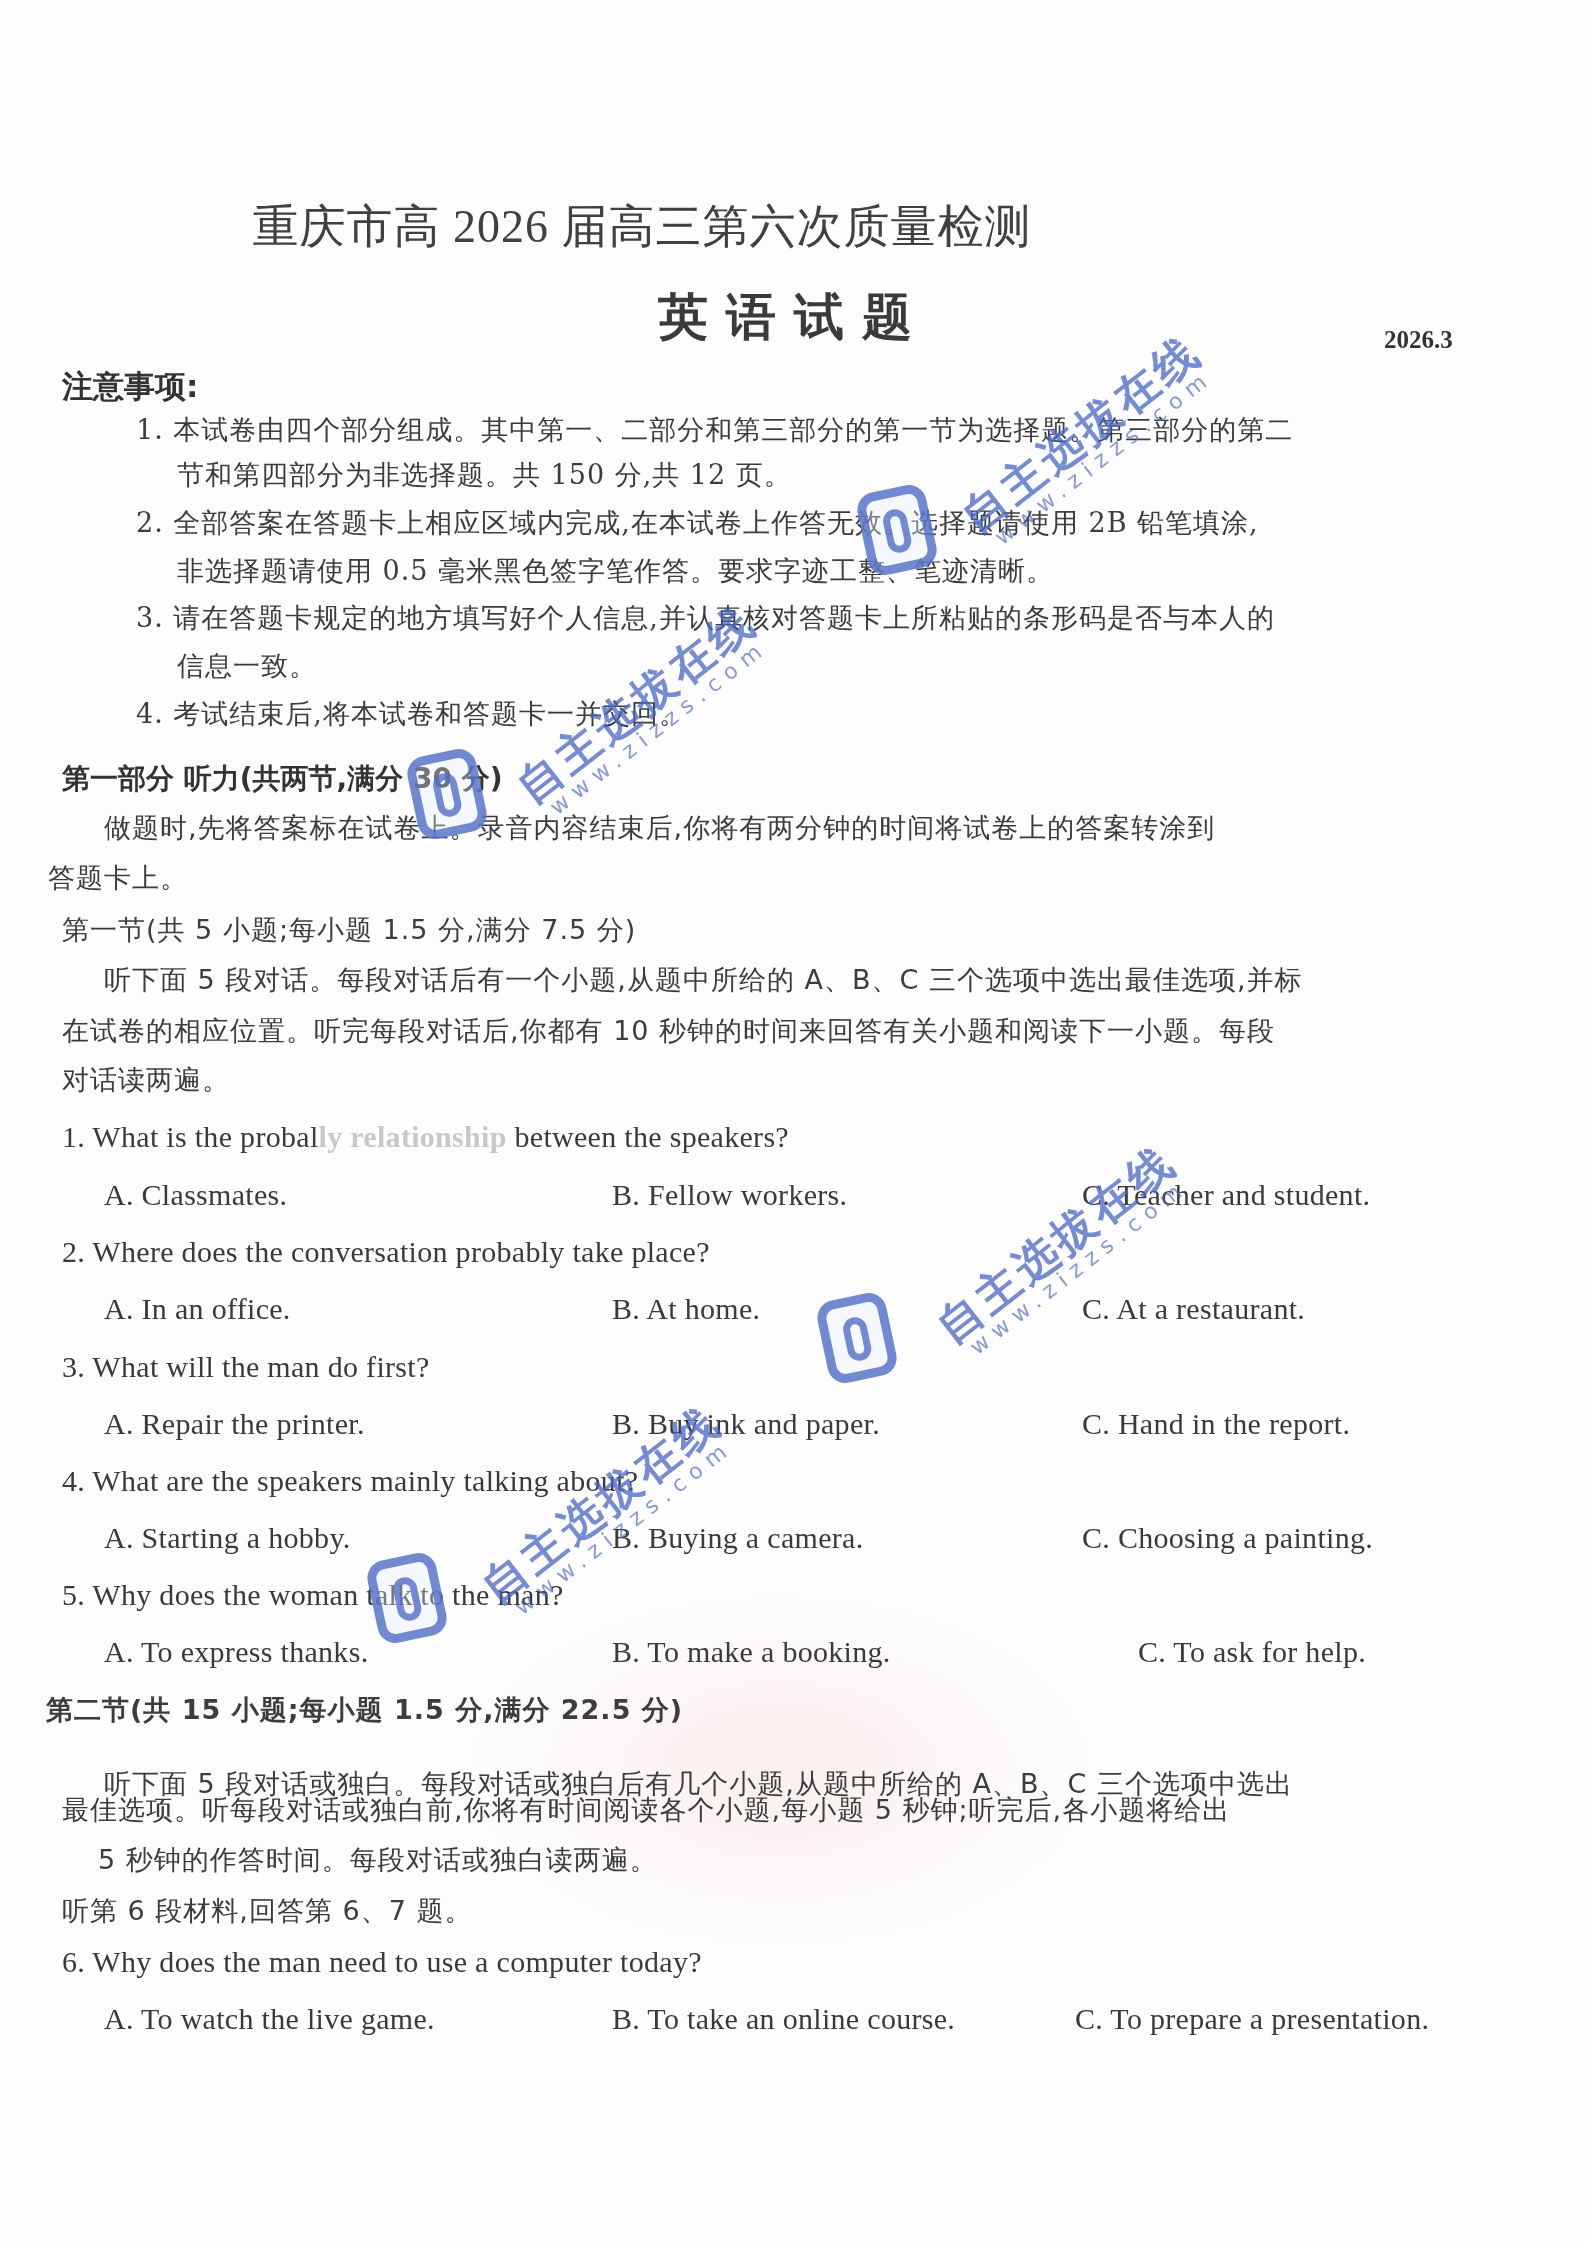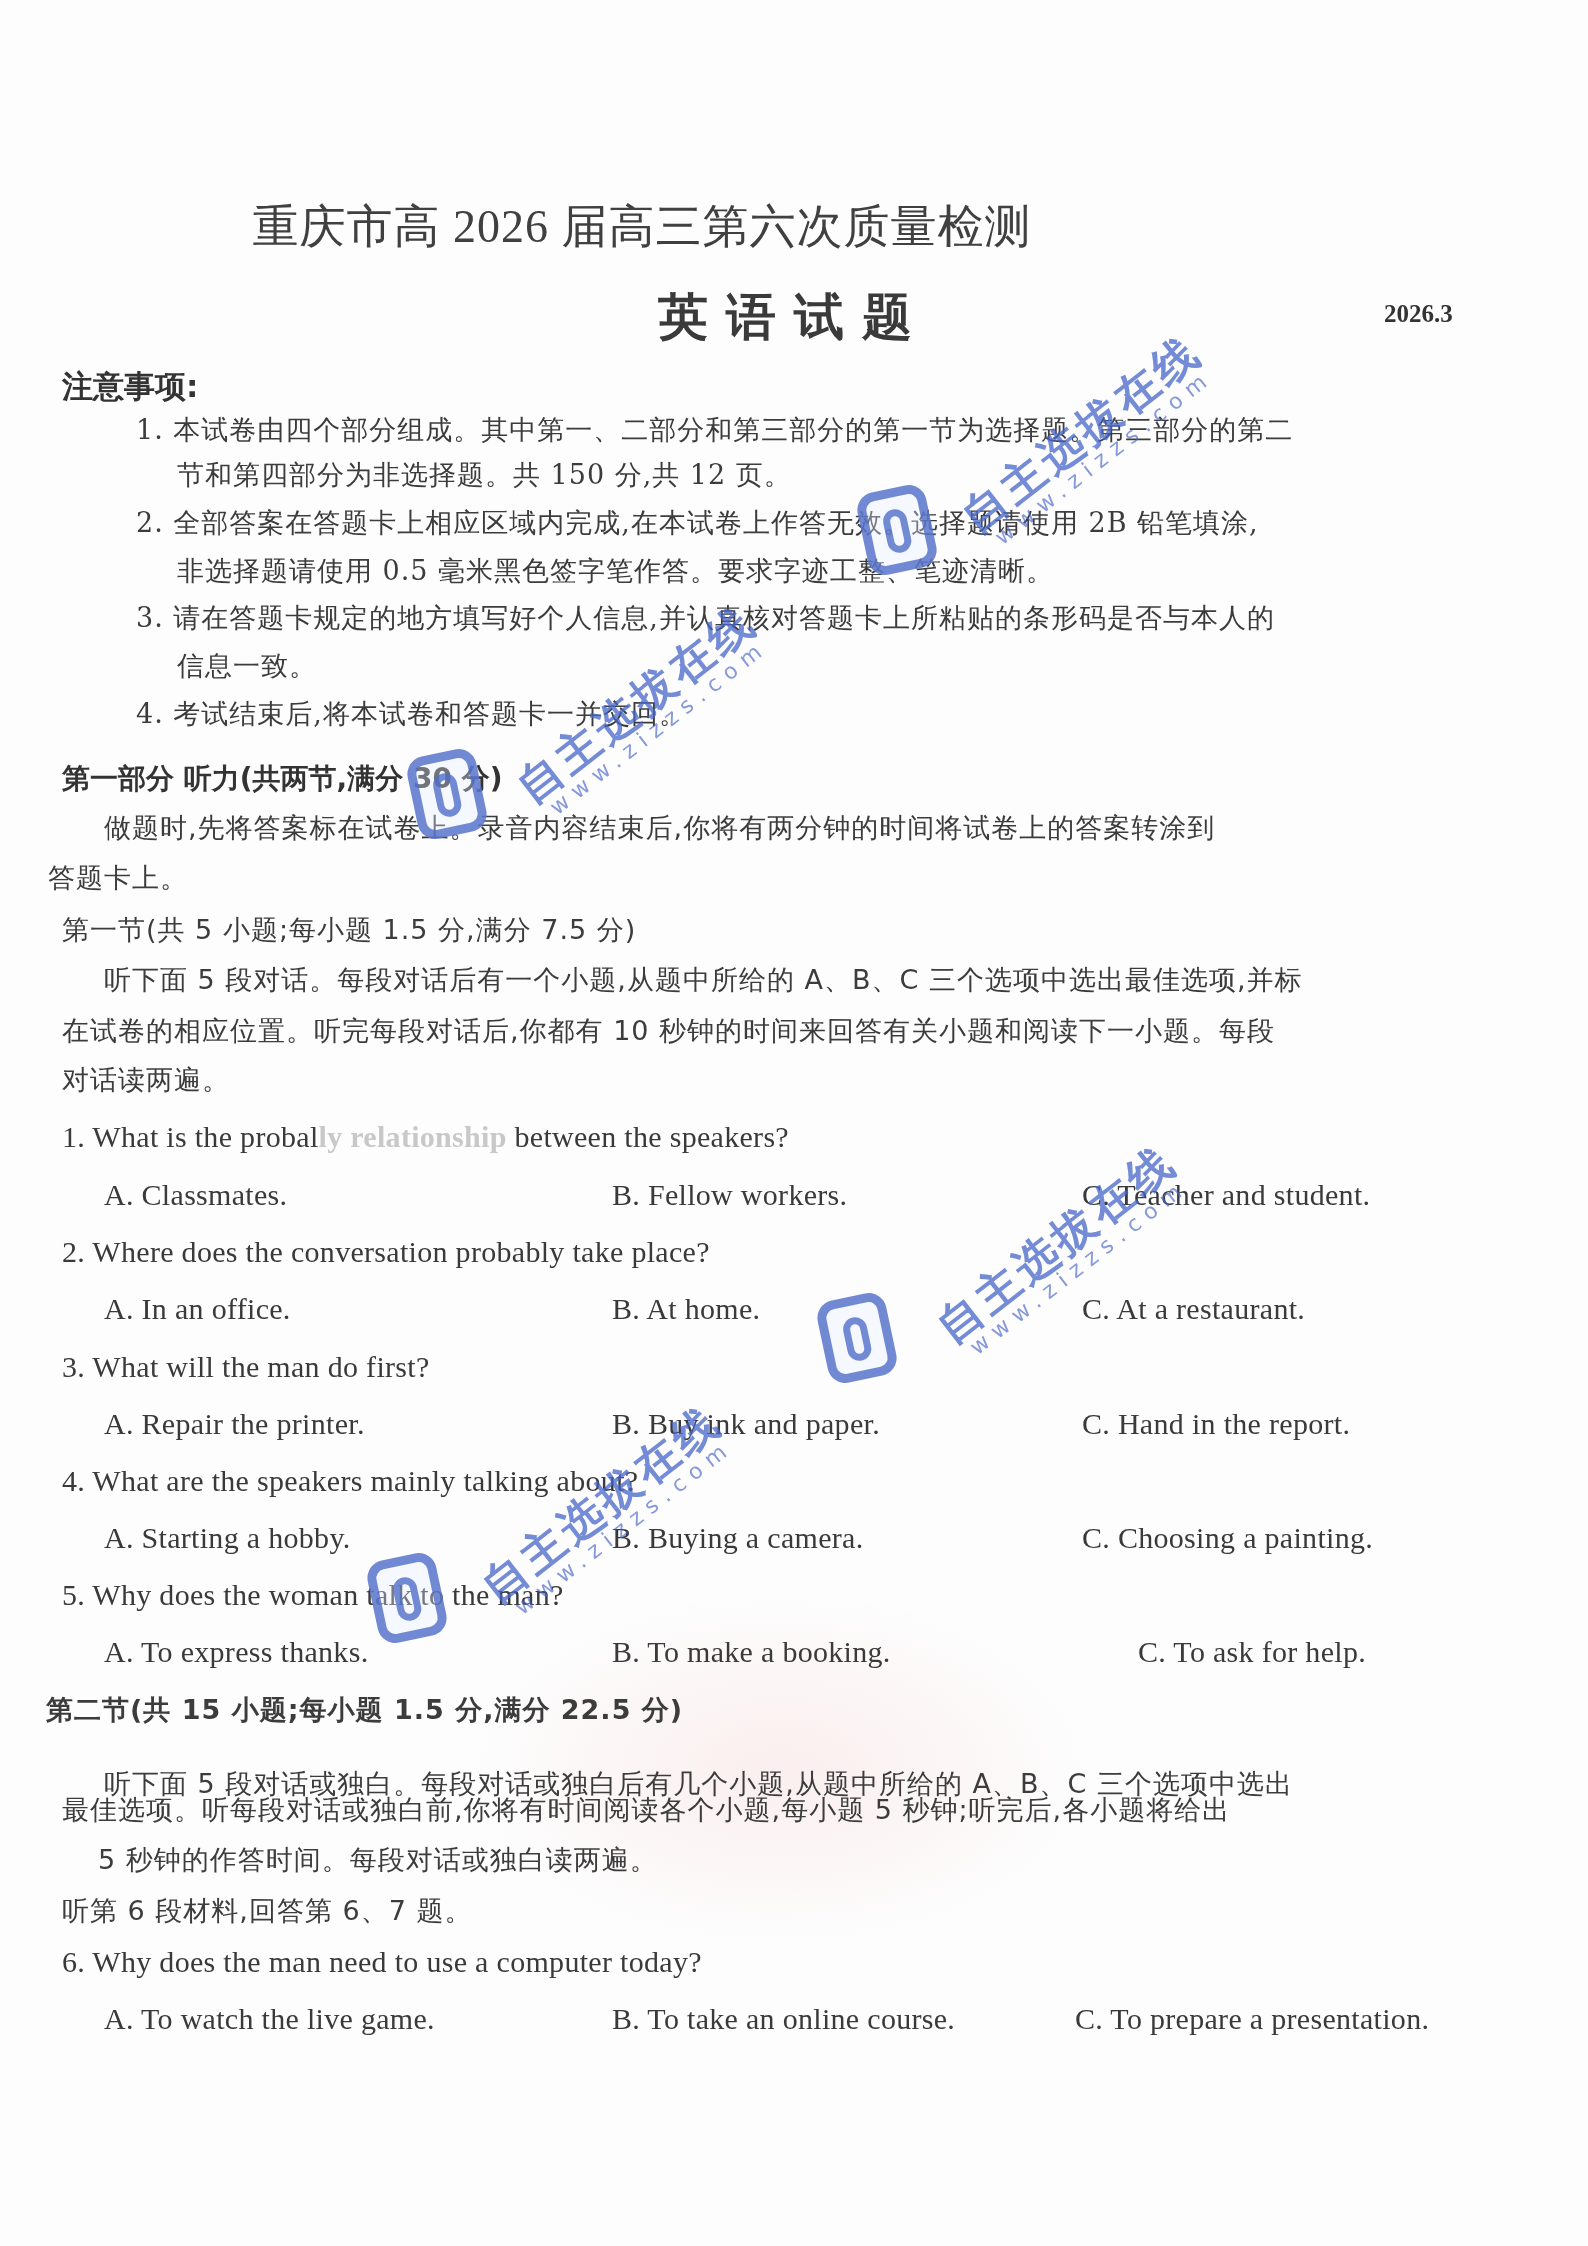--- a/index.html
+++ b/index.html
@@ -13,21 +13,21 @@
   .title-main {
     left: 0; width: 1284px; text-align: center; top: 196px;
     font-size: 46px; color: #404040; letter-spacing: 1px;
     font-family: "Liberation Serif", "DejaVu Serif", serif;
   }
   .title-sub {
     left: 0; width: 1588px; text-align: center; top: 284px;
     font-size: 50px; font-weight: bold; color: #3a3a3a; letter-spacing: 18px;
     font-family: "DejaVu Sans", "Liberation Sans", sans-serif;
   }
-  .date { left: 1384px; top: 300px; font-size: 25px; font-weight: bold; color: #333;
+  .date { left: 1384px; top: 326px; font-size: 25px; font-weight: bold; color: #333;
     font-family: "Liberation Serif", "DejaVu Serif", serif; }
   .notice-head { left: 62px; top: 366px; font-size: 31px; font-weight: bold; color: #333;
     font-family: "DejaVu Sans", "Liberation Sans", sans-serif; }
   .cn { font-size: 27px; color: #3c3c3c; letter-spacing: 1px;
     font-family: "DejaVu Sans", "Liberation Sans", sans-serif; }
   .cn-serif { font-size: 27px; color: #3c3c3c;
     font-family: "DejaVu Serif", "Liberation Serif", serif; letter-spacing: 1px; }
   .section-head { font-size: 28px; font-weight: bold; color: #333;
     font-family: "DejaVu Sans", "Liberation Sans", sans-serif; }
   .q { font-size: 30px; color: #3a3a3a;

